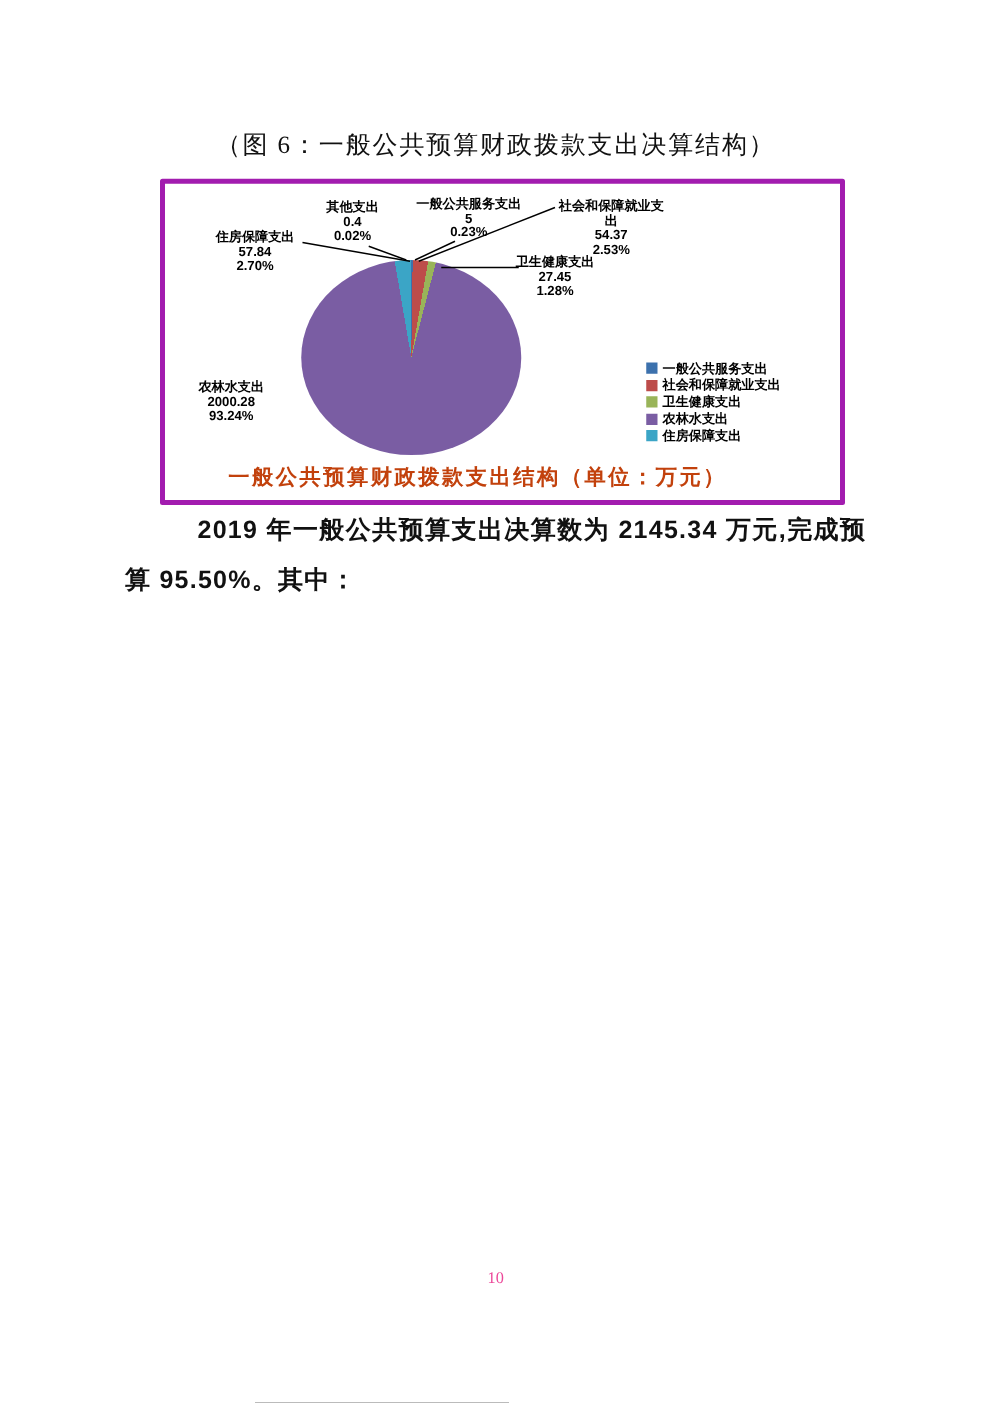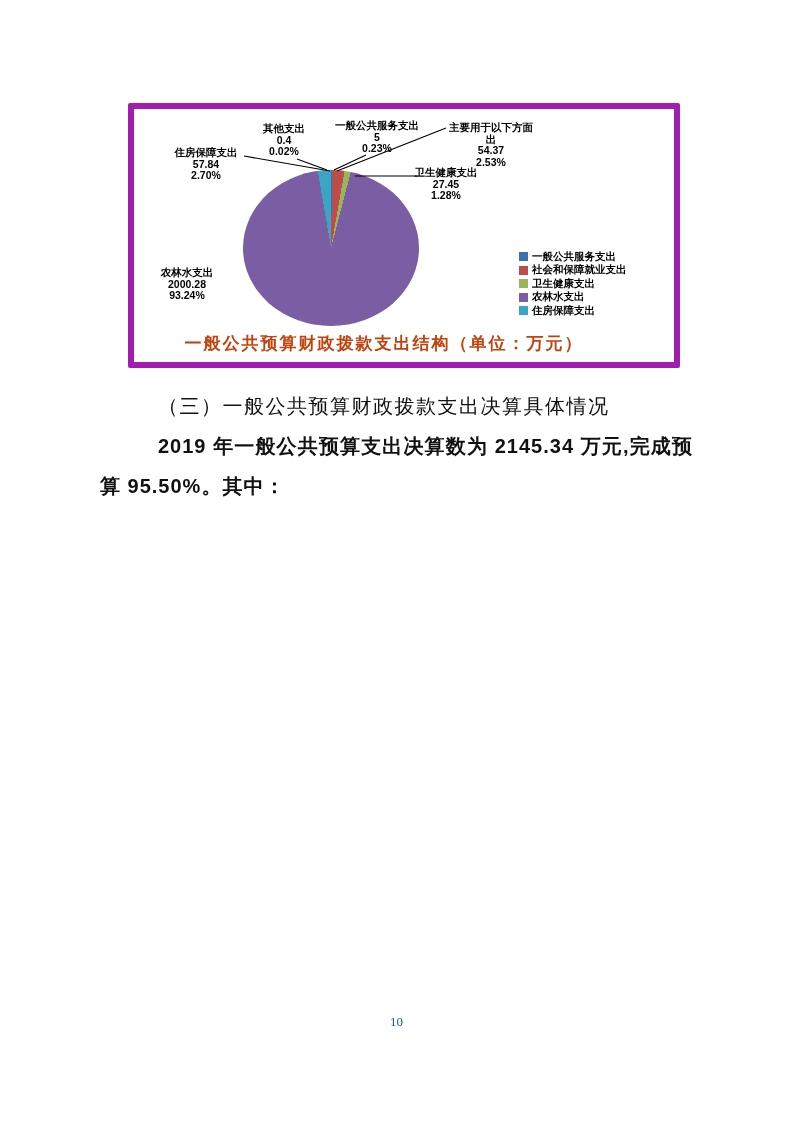--- a/index.html
+++ b/index.html
@@ -36,21 +36,21 @@
     line-height:40px;
     letter-spacing:1.5px;
     text-align:center;
     margin:0;
   }
   
   .chart-box{
     position:relative;
     width:540px;height:253px;
     margin:7px 0 0 28px;
-    border:6px solid #a21caf;
+    border:4px solid #a21caf;
     border-radius:2px;
     background:#fff;
     font-family:"Liberation Sans","DejaVu Sans",sans-serif;
   }
   .pie{
     position:absolute;
     left:109px;top:61px;
     width:176px;height:156px;
     border-radius:50%;
   }
@@ -95,30 +95,31 @@
     color:#000;
     white-space:nowrap;
   }
   .heading{margin-top:18px;}
   .page-number{
     position:absolute;
     left:0;right:0;
     top:1014px;
     text-align:center;
     font-size:13px;
-    color:#1d4ed8;
+    color:#ec4899;
   }
 </style>
 </head>
 <body>
 
 <div class="page">
   <div class="content">
 
 
+    <p class="caption">（图 6：一般公共预算财政拨款支出决算结构）</p>
 
     <div class="chart-box">
 
       <div class="pie" style="background: conic-gradient(rgb(60, 113, 173) 0deg, rgb(60, 113, 173) 0.839028deg, rgb(189, 76, 74) 0.839028deg, rgb(189, 76, 74) 9.96262deg, rgb(153, 180, 89) 9.96262deg, rgb(153, 180, 89) 14.5689deg, rgb(122, 93, 163) 14.5689deg, rgb(122, 93, 163) 350.227deg, rgb(59, 165, 198) 350.227deg, rgb(59, 165, 198) 359.933deg, rgb(247, 150, 70) 359.933deg, rgb(247, 150, 70) 360deg);"></div>
 
       <svg class="leader-lines" viewBox="0 0 540 253">
         <line x1="110" y1="47" x2="196" y2="62" stroke="#000" stroke-width="1.2"></line>
         <line x1="163" y1="50" x2="193" y2="61" stroke="#000" stroke-width="1.2"></line>
         <line x1="232" y1="46" x2="200" y2="61" stroke="#000" stroke-width="1.2"></line>
         <line x1="312" y1="19" x2="203" y2="62" stroke="#000" stroke-width="1.2"></line>
@@ -131,21 +132,21 @@
         <div>0.02%</div>
       </div>
 
       <div class="callout" style="left:183px;top:11px;width:120px;">
         <div>一般公共服务支出</div>
         <div>5</div>
         <div>0.23%</div>
       </div>
 
       <div class="callout" style="left:301px;top:13px;width:112px;">
-        <div>主要用于以下方面</div>
+        <div>社会和保障就业支</div>
         <div>出</div>
         <div>54.37</div>
         <div>2.53%</div>
       </div>
 
       <div class="callout" style="left:22px;top:38px;width:100px;">
         <div>住房保障支出</div>
         <div>57.84</div>
         <div>2.70%</div>
       </div>
@@ -181,21 +182,20 @@
         </div>
         <div class="legend-row">
           <span class="legend-swatch" style="background-color: rgb(59, 165, 198);"></span>
           <span class="legend-label">住房保障支出</span>
         </div>
       </div>
 
       <div class="chart-title">一般公共预算财政拨款支出结构（单位：万元）</div>
     </div>
 
-    <p class="para indent heading">（三）一般公共预算财政拨款支出决算具体情况</p>
 
     <p class="para indent"><span class="bold-seg">2019 年一般公共预算支出决算数为 2145.34 万元,完成预算 95.50%。其中：</span></p>
 
 
 
   </div>
 
   <div class="page-number">10</div>
 </div>
 

